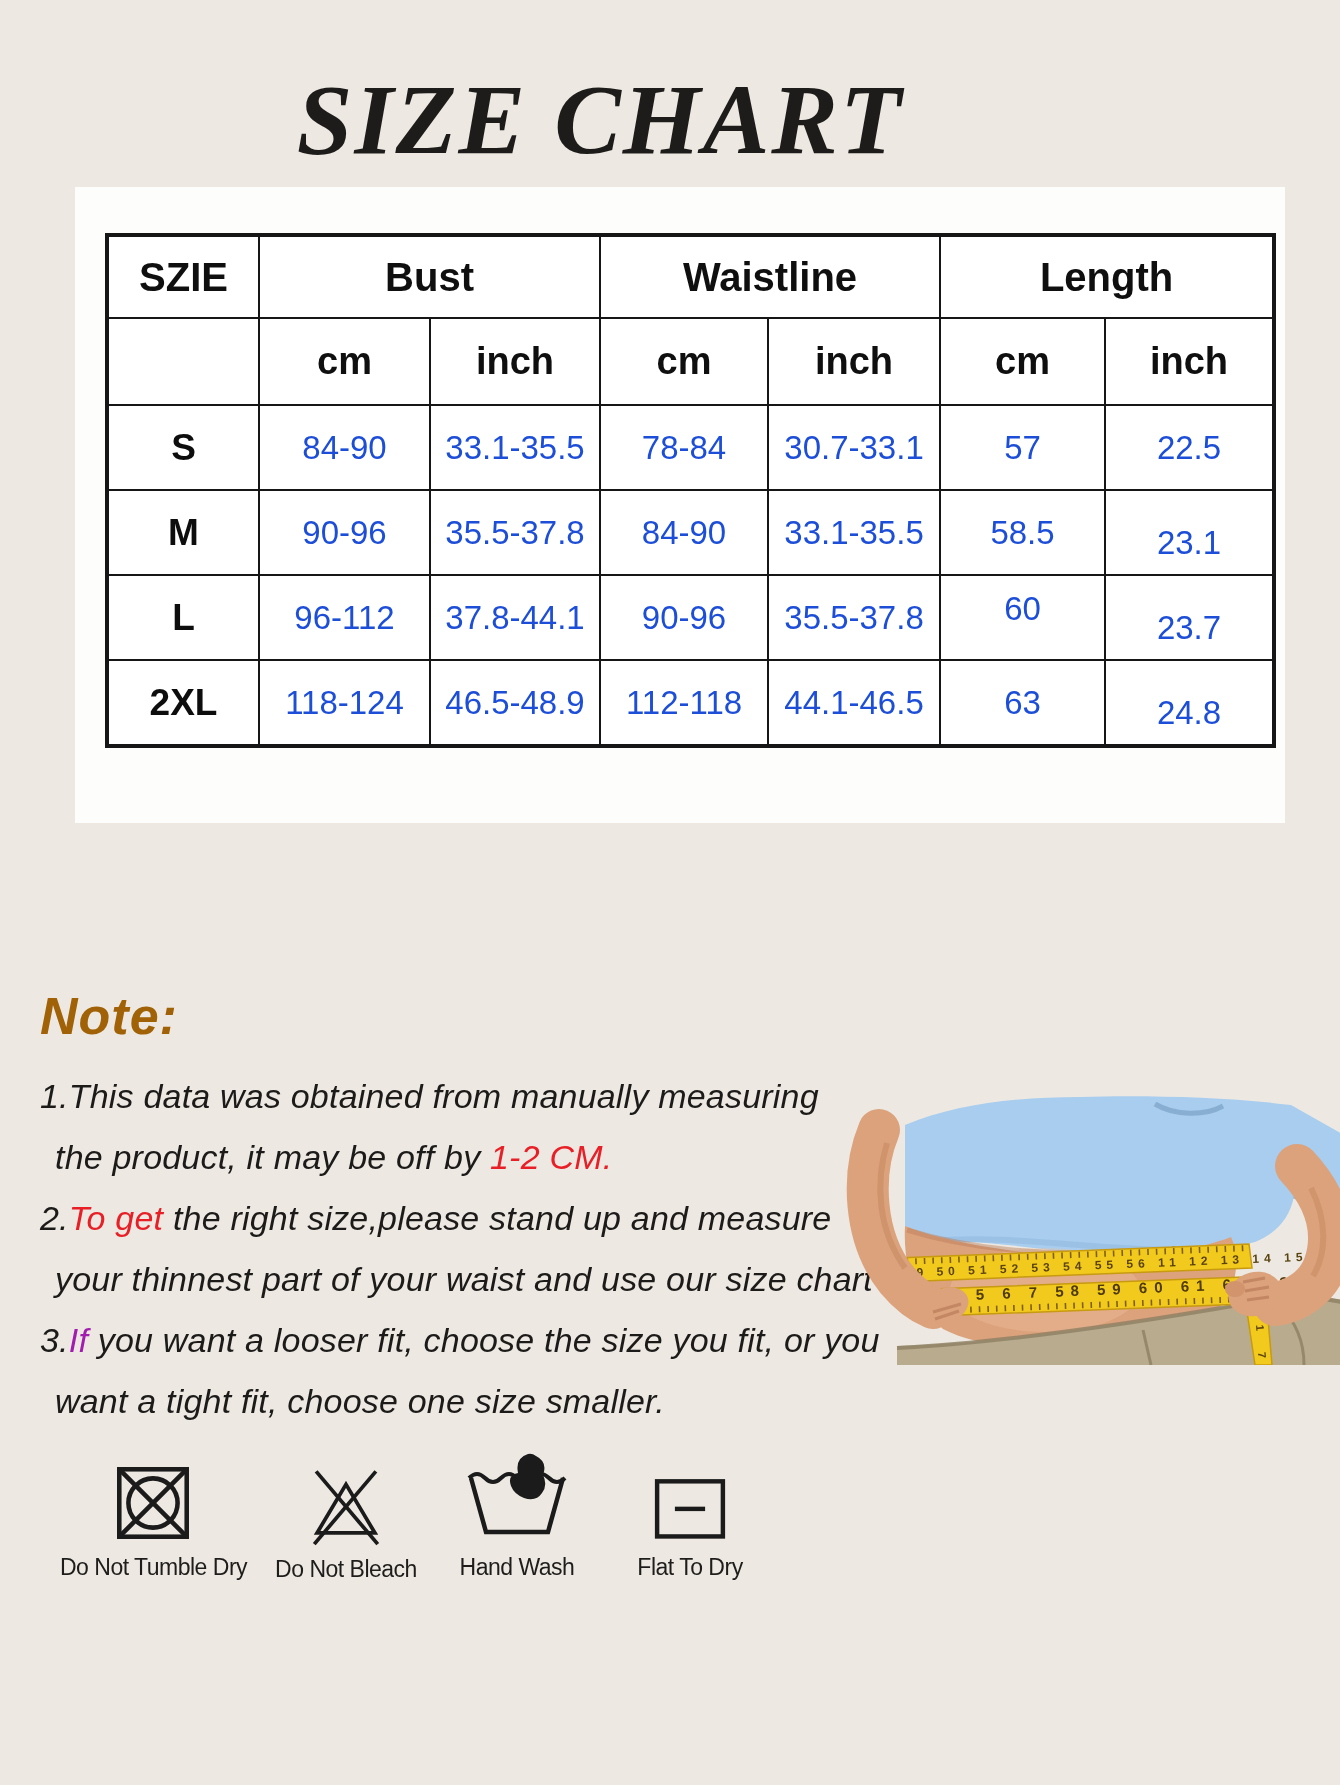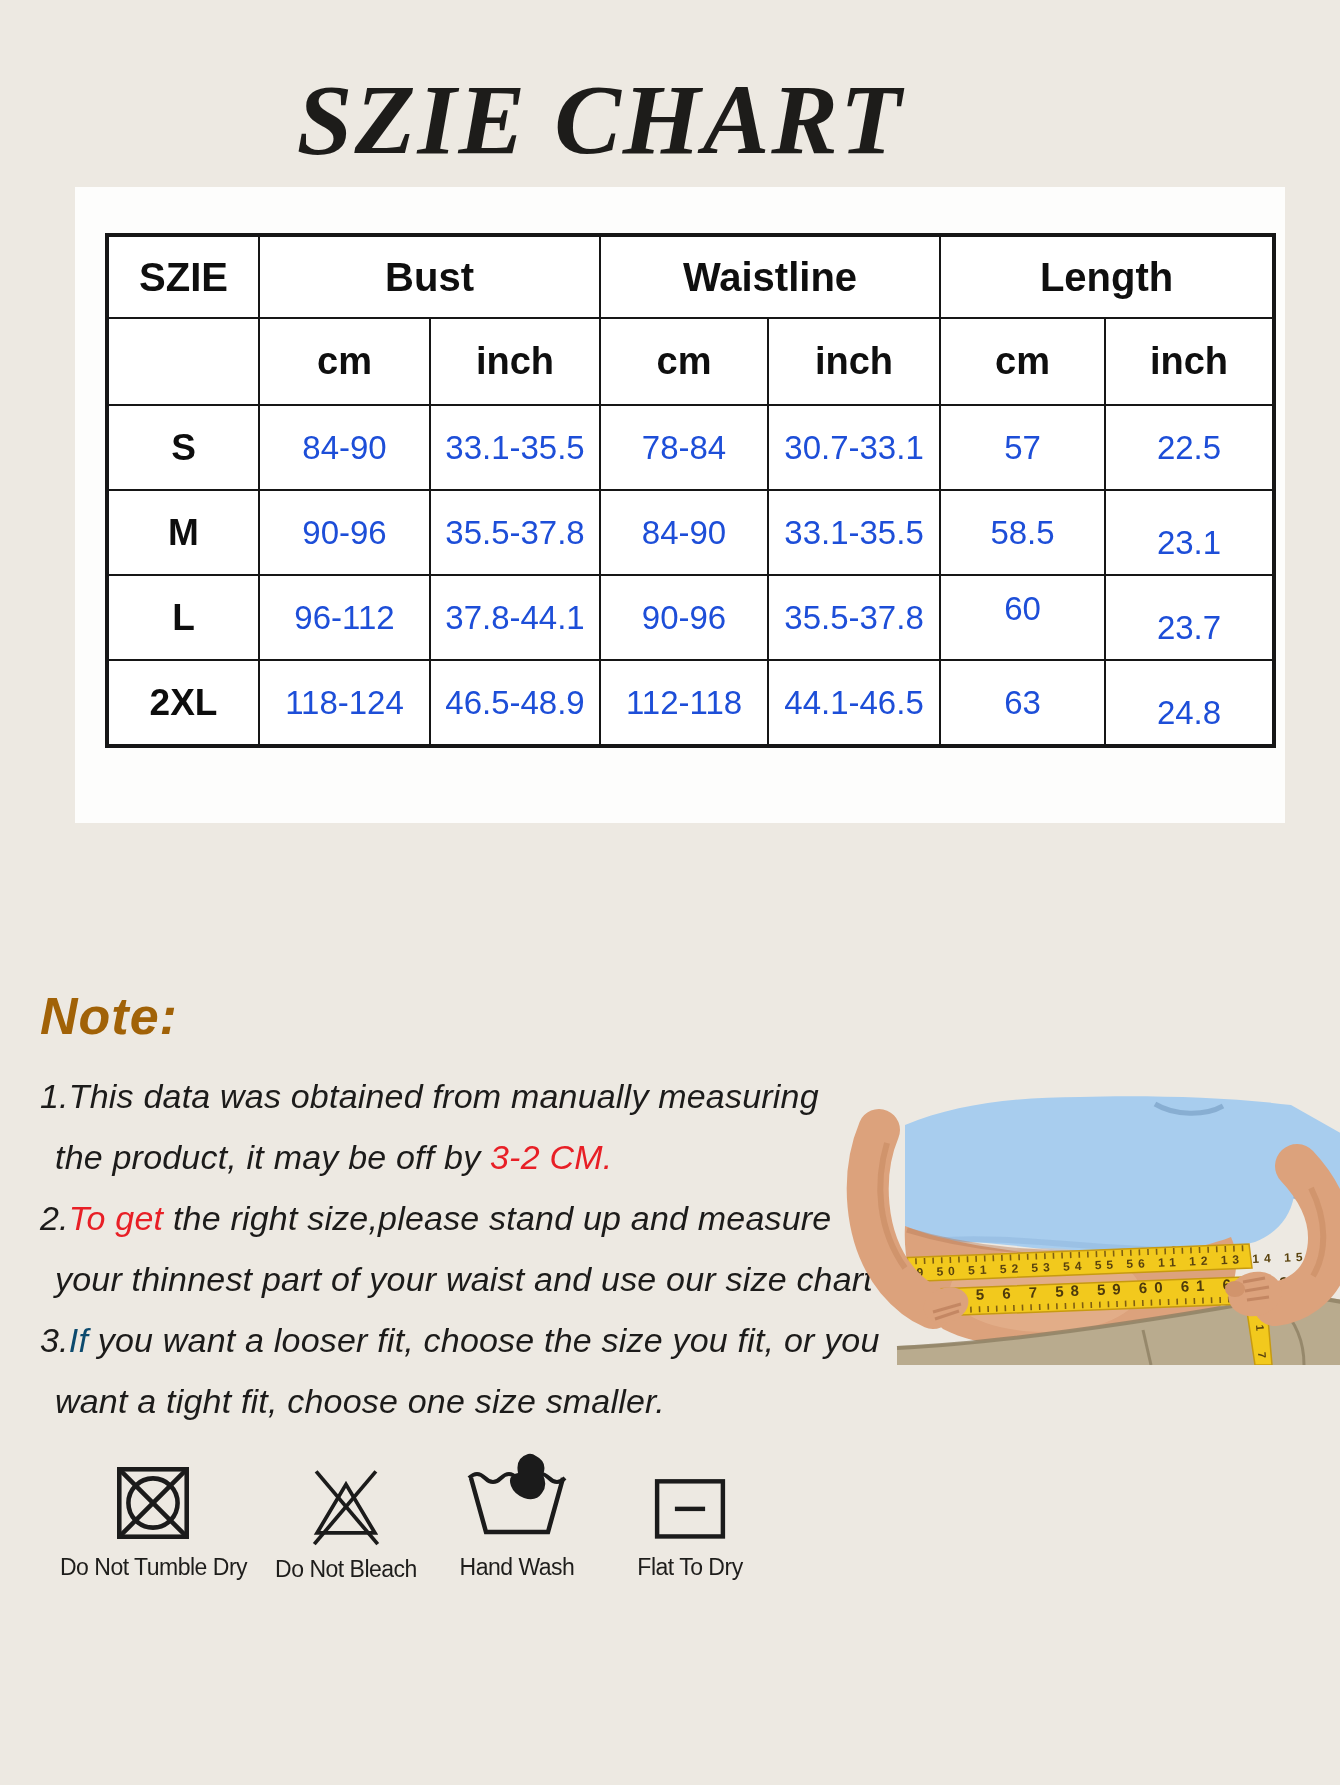--- a/index.html
+++ b/index.html
@@ -43,21 +43,21 @@
   #care-3{left:620px;top:1472px;width:140px;}
 
   
   .man{position:absolute;left:845px;top:958px;width:497px;height:407px;}
 </style>
 </head>
 <body>
 
 <div class="page">
 
-  <div class="title">SZIE CHART</div>
+  <div class="title">SIZE CHART</div>
 
   <div class="panel">
     <table class="size">
       <colgroup>
         <col style="width:152px">
           <col style="width:171px">
           <col style="width:170px">
         <col style="width:168px">
           <col style="width:172px">
           <col style="width:165px">
@@ -116,24 +116,24 @@
         <td><span class="lo">24.8</span></td>
       </tr>
     </tbody>
       </table>
   </div>
 
   <div class="note-heading red" style="color:#a16207;">Note:</div>
 
   <div class="note-lines">
     <div class="note-line"><span>1.This data was obtained from manually measuring</span><span style="color:#E81F26;"></span><span></span></div>
-    <div class="note-line cont"><span>the product, it may be off by </span><span style="color:#E81F26;">3-2 CM.</span><span></span></div>
+    <div class="note-line cont"><span>the product, it may be off by </span><span style="color:#E81F26;">1-2 CM.</span><span></span></div>
     <div class="note-line"><span>2.</span><span style="color:#E81F26;">To get</span><span> the right size,please stand up and measure</span></div>
     <div class="note-line cont"><span>your thinnest part of your waist and use our size chart .</span><span style="color:#E81F26;"></span><span></span></div>
-    <div class="note-line"><span>3.</span><span style="color:#0c4a6e;">If</span><span> you want a looser fit, choose the size you fit, or you</span></div>
+    <div class="note-line"><span>3.</span><span style="color:#a21caf;">If</span><span> you want a looser fit, choose the size you fit, or you</span></div>
     <div class="note-line cont"><span>want a tight fit, choose one size smaller.</span><span style="color:#E81F26;"></span><span></span></div>
   </div>
 
   <svg class="man" viewBox="0 0 497 407">
 
     <path d="M60 167 C110 146,170 139,235 139 C300 137,382 139,446 147 L497 176 L497 233
              C478 241,461 243,449 238 C445 261,430 276,410 284 C360 297,300 303,250 297
              C190 290,120 281,88 283 C70 284,60 278,60 270 Z" fill="#A8CDEE"></path>
     <path d="M310 146 C330 158,360 158,378 148" fill="none" stroke="#7FA6CA" stroke-width="5" opacity=".8"></path>
     <path d="M497 233 C478 241,461 243,449 238" fill="none" stroke="#7FA6CA" stroke-width="5" opacity=".9"></path>

